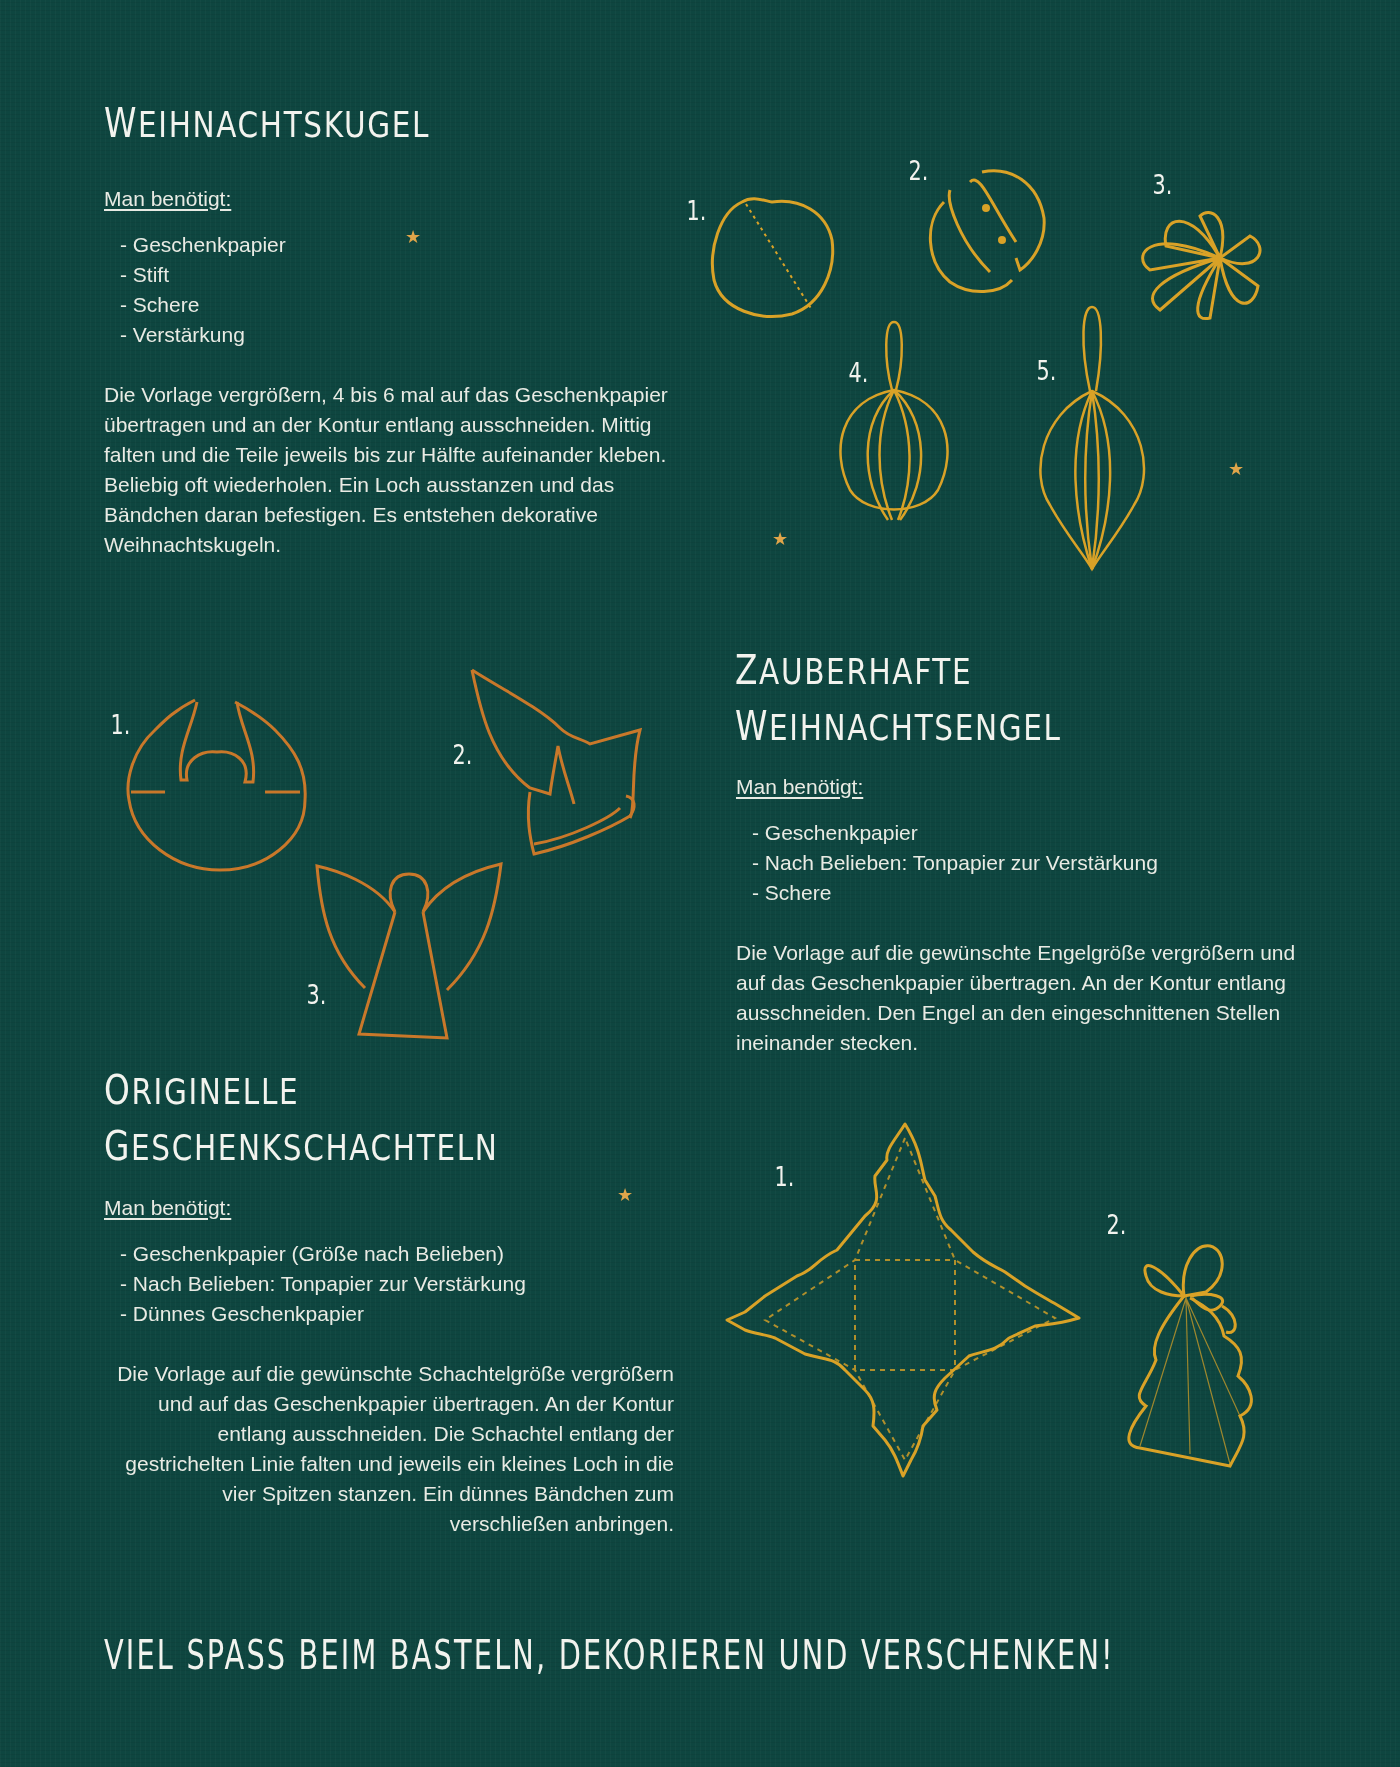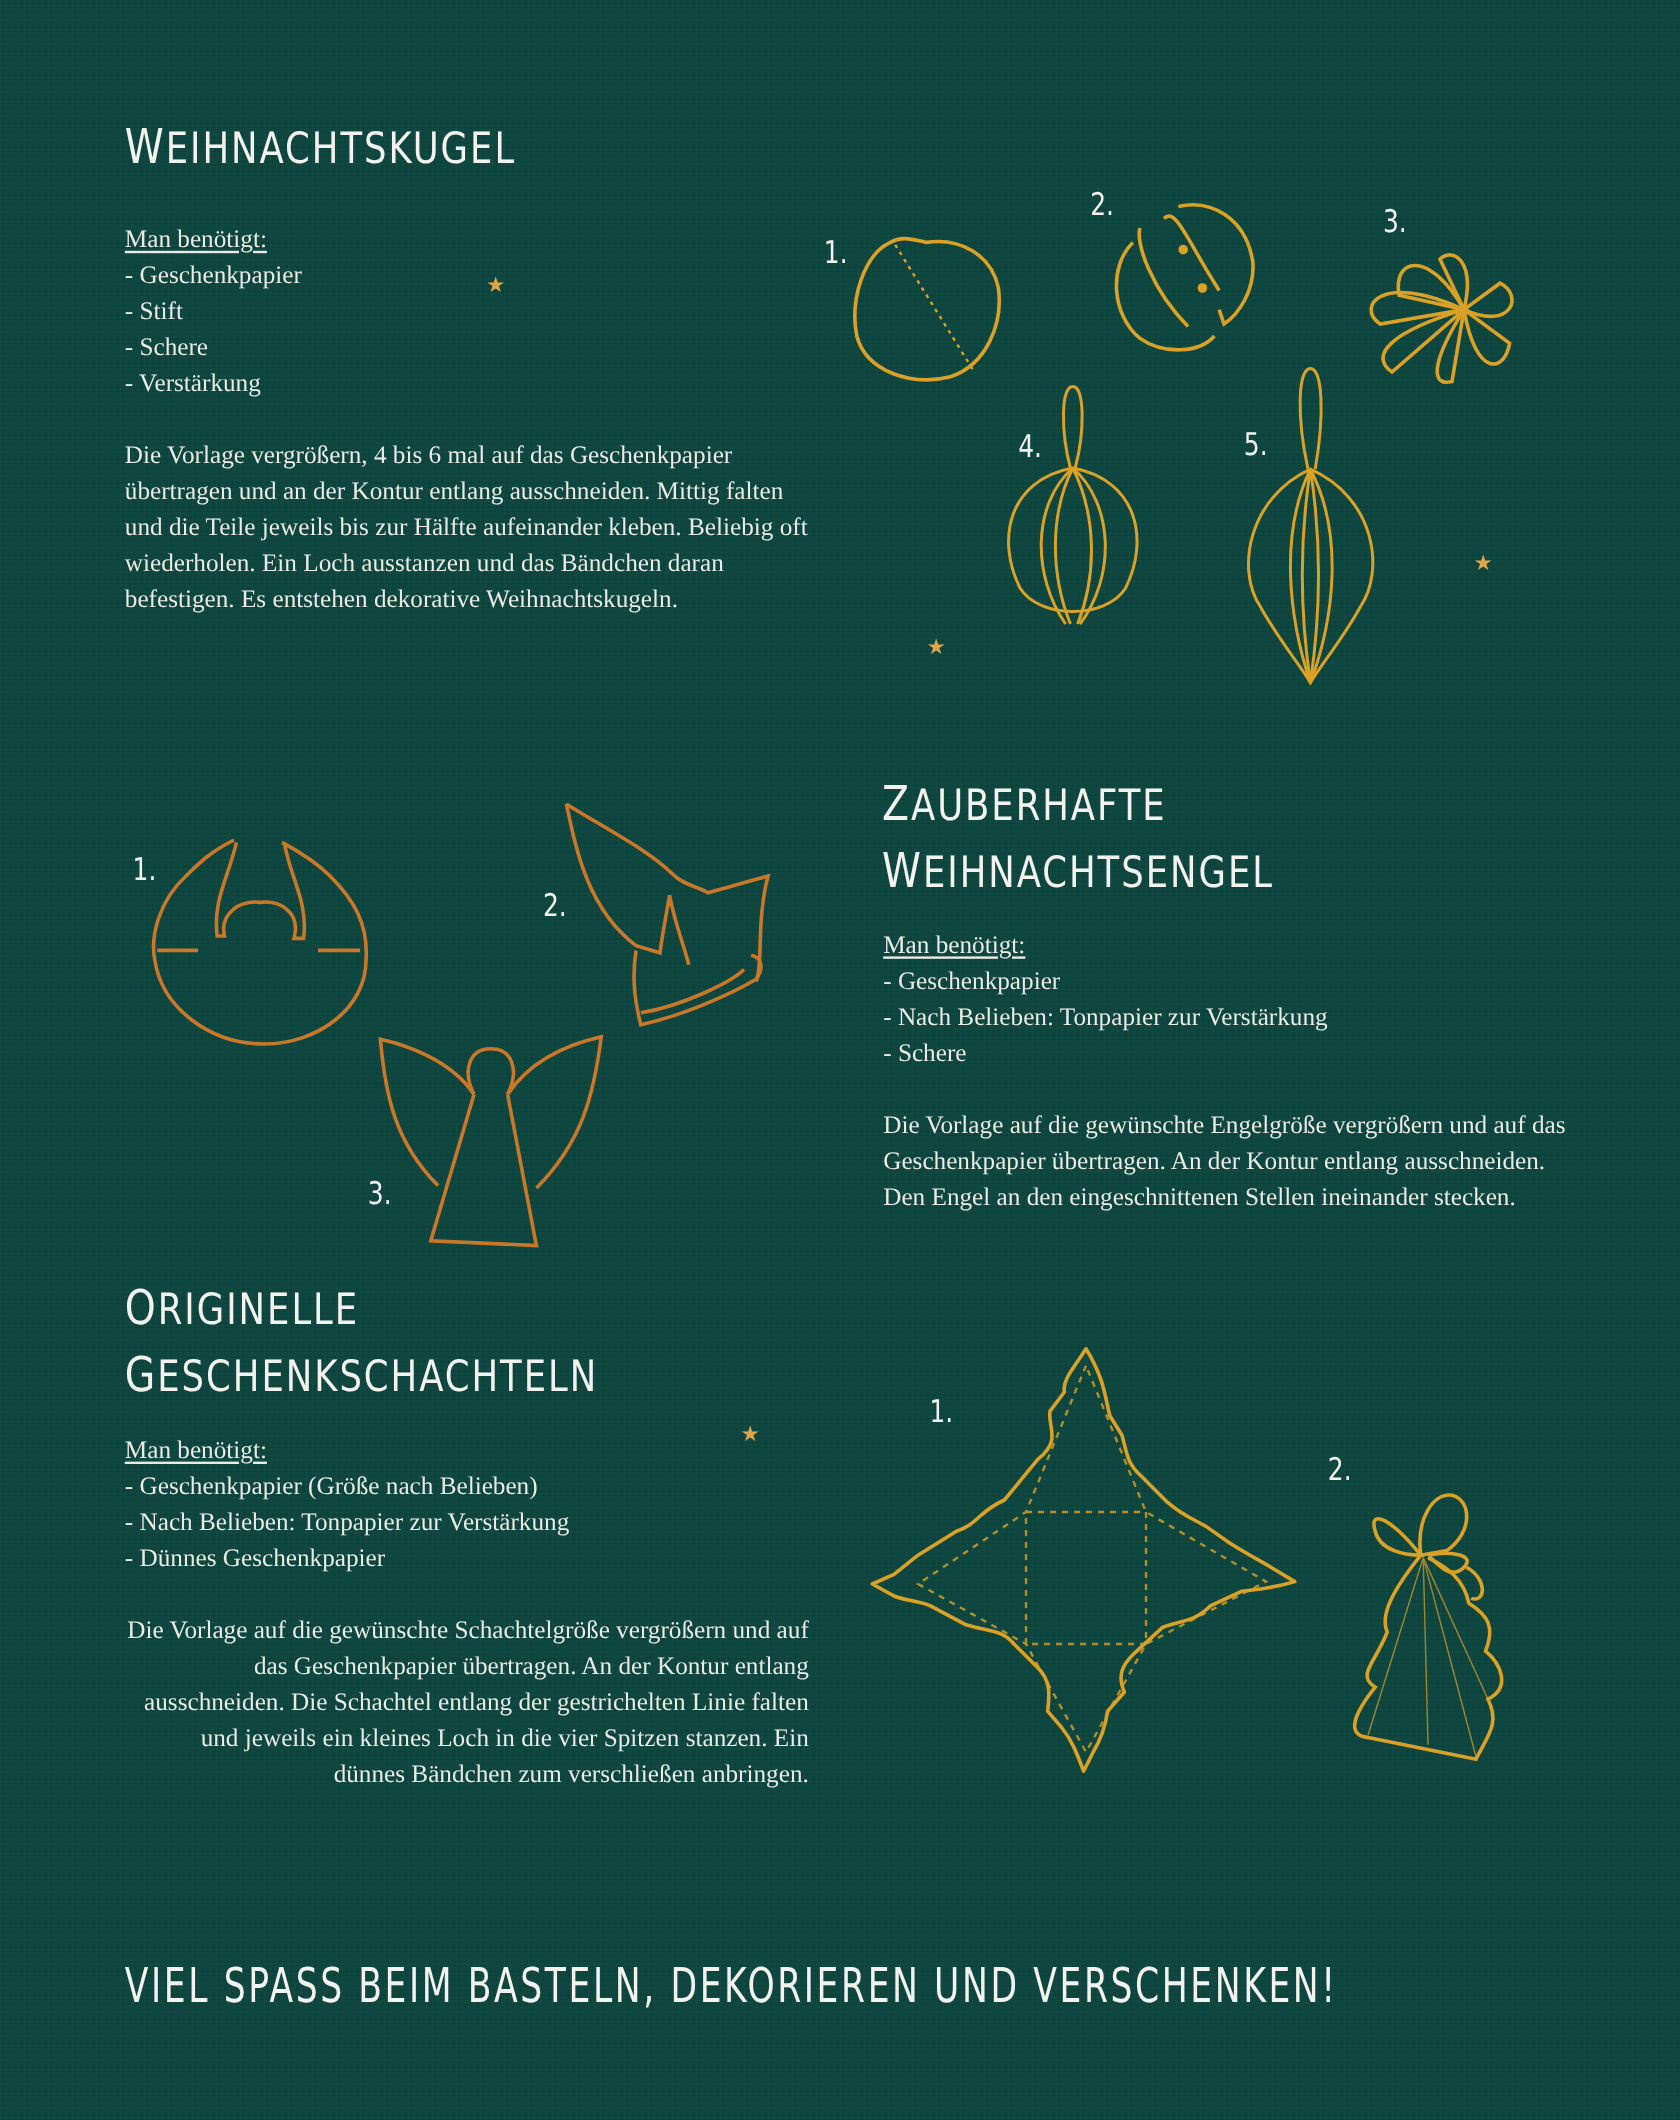--- a/index.html
+++ b/index.html
@@ -20,27 +20,27 @@
     line-height: 54px;
     font-size: 36px;
     transform: scaleX(0.82);
     transform-origin: left top;
     white-space: nowrap;
   }
   .title .line { display: block; }
   .title .cap { font-size: 40px; }
   .serif {
     position: absolute;
-    font-family: Liberation Serif, serif;
+    font-family: Liberation Sans, sans-serif;
     font-size: 21px;
     line-height: 30px;
     color: #e9ebe4;
   }
   .serif .needs { text-decoration: underline; text-underline-offset: 3px; display: block; }
-  .serif ul { list-style: none; margin: 0; padding: 0; }
+  .serif ul { list-style: none; margin: 16px; padding: 0; }
   .serif p { margin: 30px 0 0 0; }
   .num {
     position: absolute;
     font-family: "DejaVu Sans", sans-serif;
     font-size: 26px;
     color: #f2f3ee;
     transform: scaleX(0.8);
   }
   .star { position: absolute; color: #e0a54a; font-size: 18px; line-height: 18px; }
   svg.illus { position: absolute; overflow: visible; }

